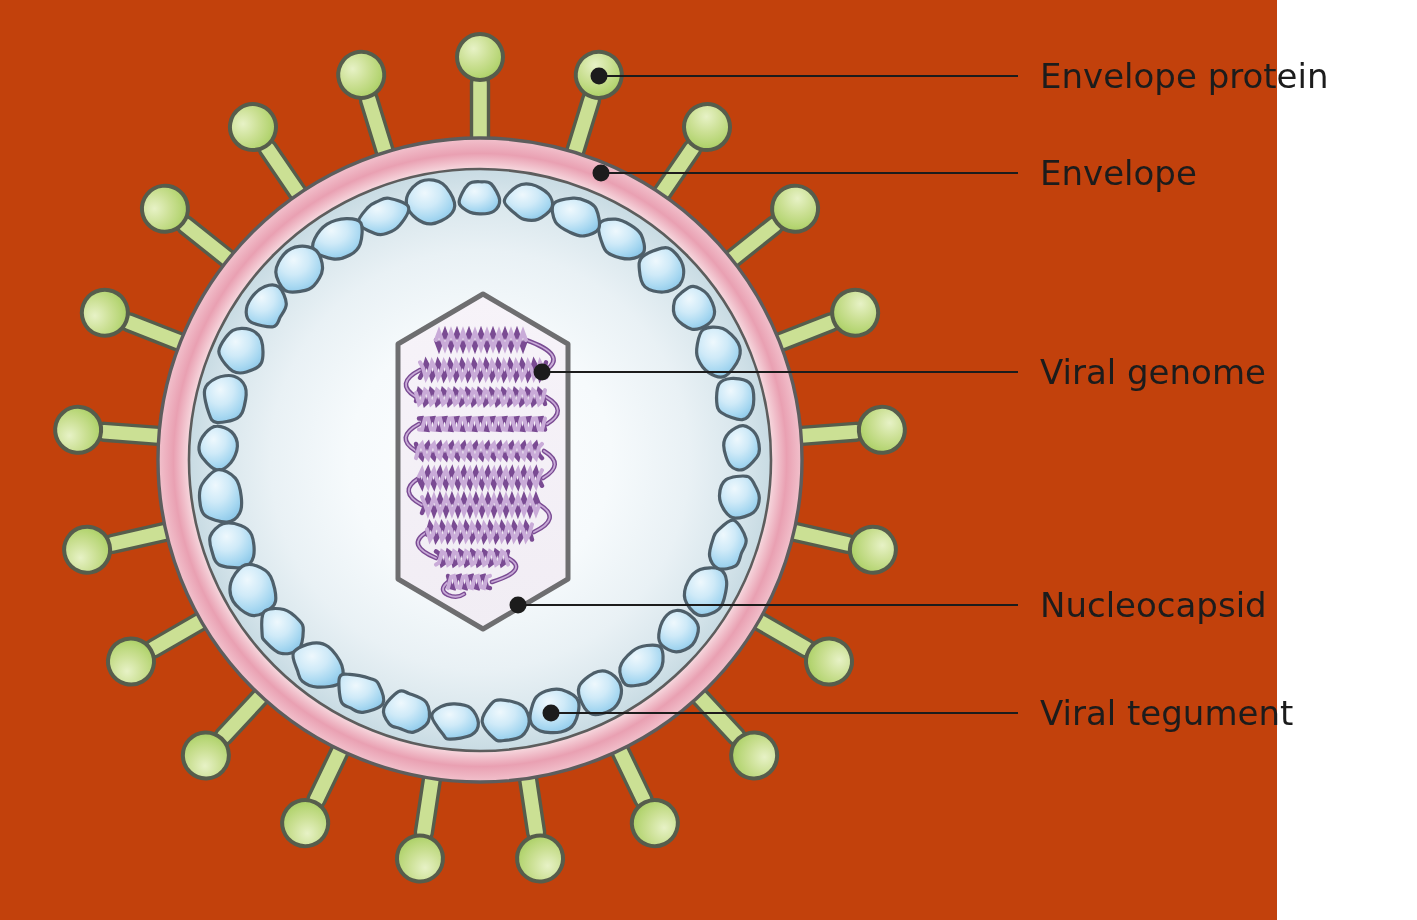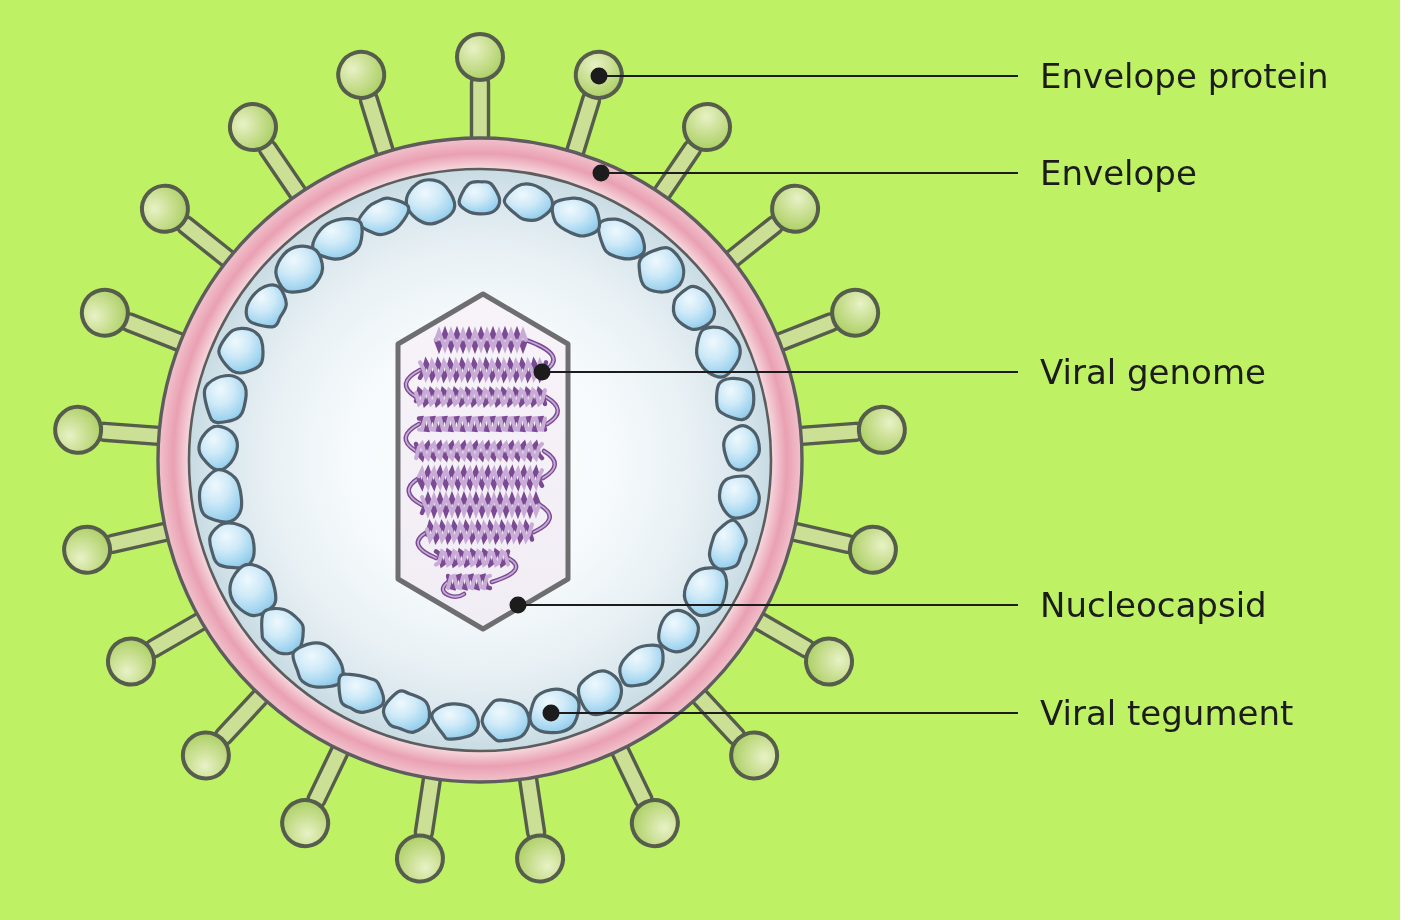--- a/index.html
+++ b/index.html
@@ -1,17 +1,17 @@
 <!DOCTYPE html>
 <html><head>
 <meta charset="utf-8">
 <style>
   html,body{margin:0;padding:0;background:#ffffff;}
   body{width:1417px;height:920px;overflow:hidden;}
-  .stage{position:relative;width:1400px;height:920px;background:#bef264;}
+  .stage{position:relative;width:1277px;height:920px;background:#c2410c;}
   svg{display:block;}
   text.lbl{
     font-family:"DejaVu Sans","Liberation Sans",sans-serif;
     font-size:34px;
     fill:#1c1c1c;
   }
 </style>
 </head>
 <body>
 

